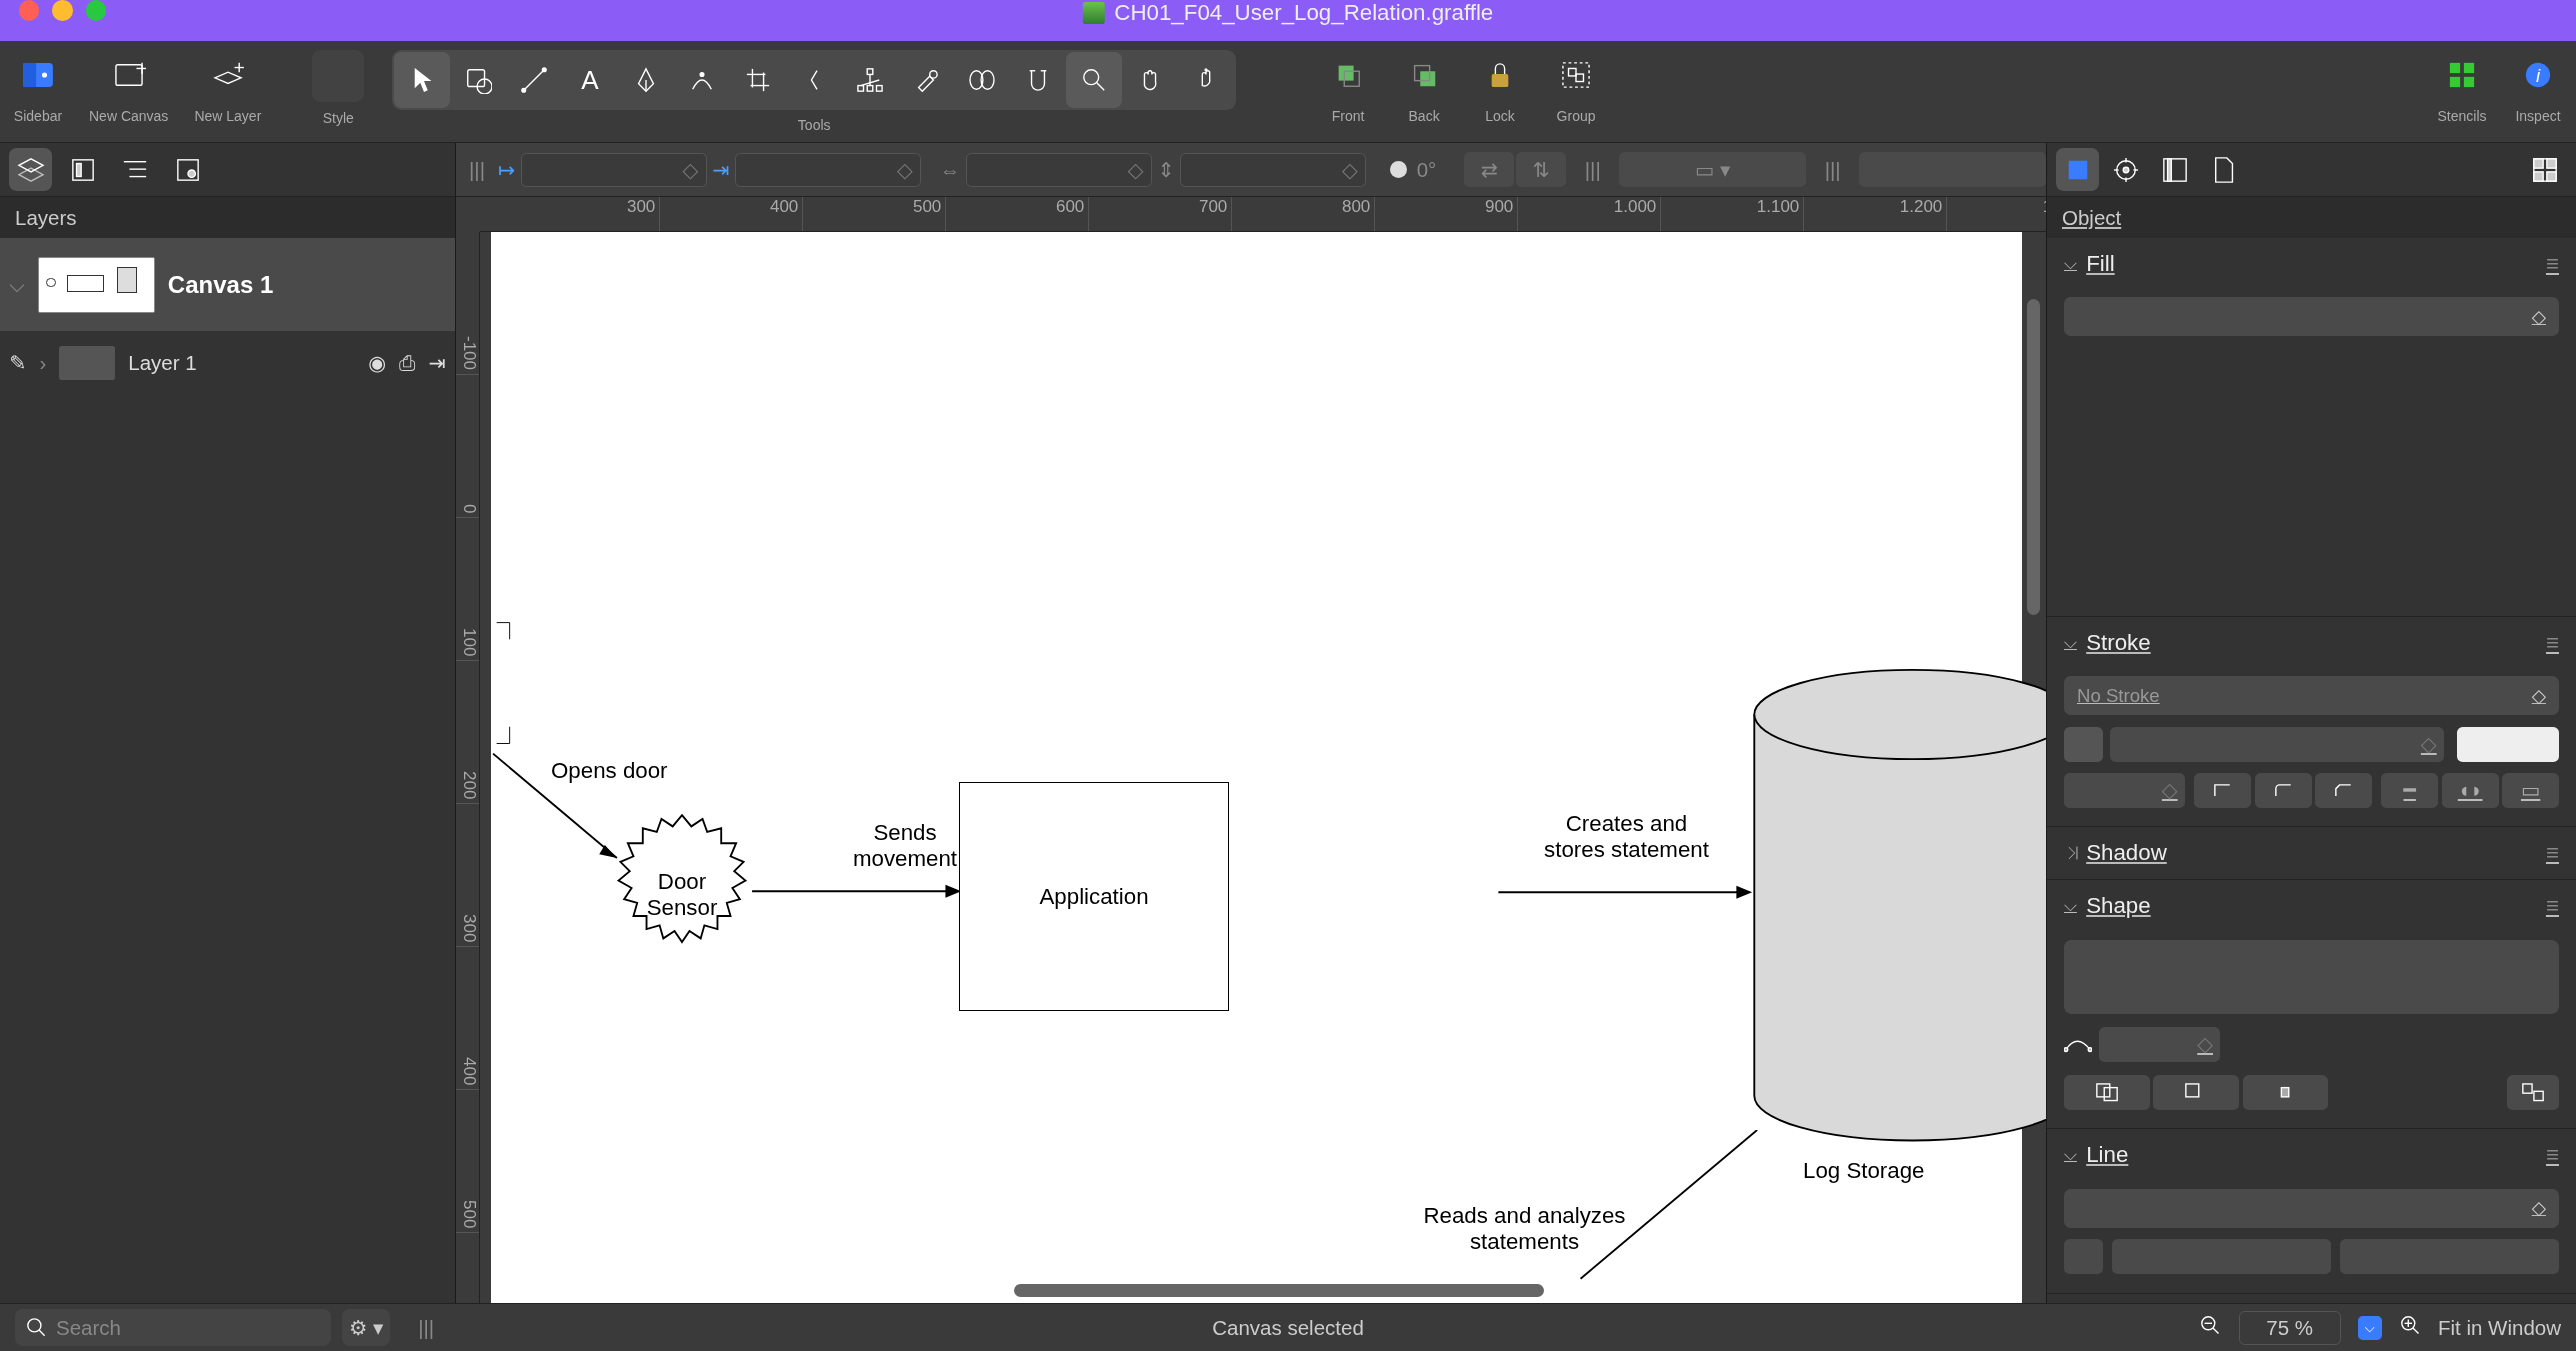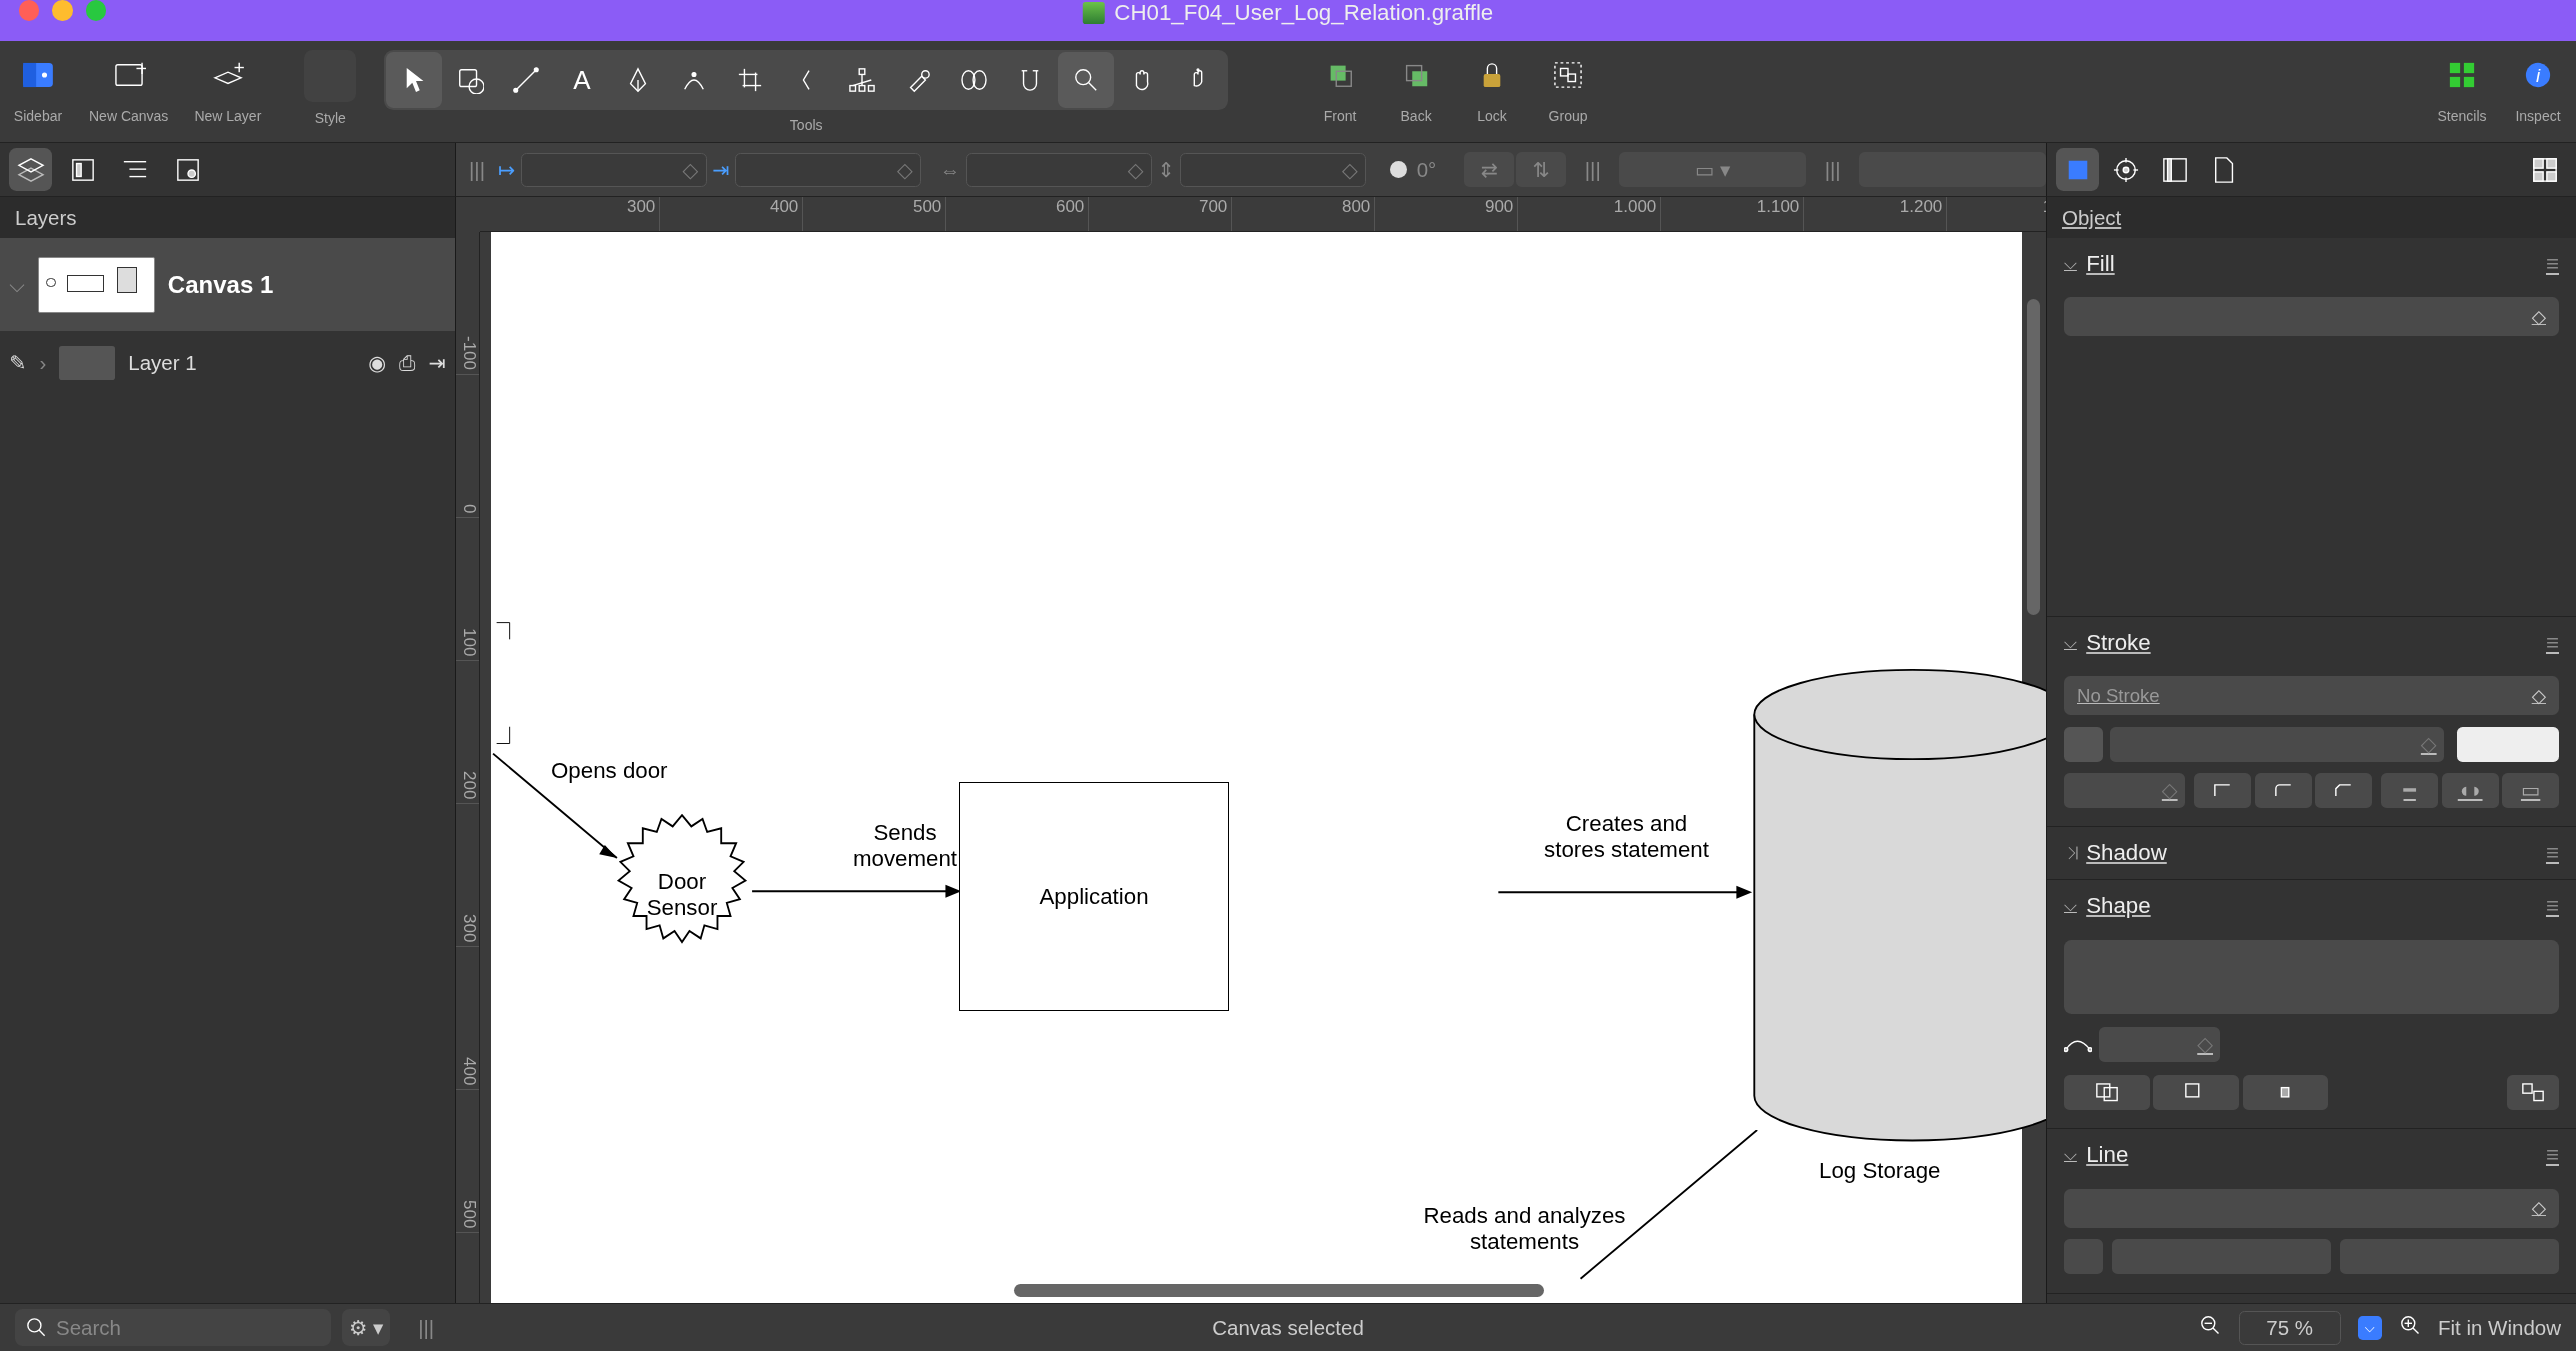--- a/index.html
+++ b/index.html
@@ -106,21 +106,21 @@
     <div class="tb-btn">
       <svg width="34" height="28" class="svg-icon" viewBox="0 0 36 30">
           <path d="M4 18 L18 12 L32 18 L18 24 Z"></path>
           <line x1="30" y1="2" x2="30" y2="12"></line>
           <line x1="25" y1="7" x2="35" y2="7"></line>
         </svg>
     </div>
     <div class="tb-label">New Layer</div>
   </div>
   <div class="tb-sep"></div>
-  <div class="tb-group" style="margin-left:2px;">
+  <div class="tb-group" style="margin-left:10px;">
     <div class="tb-btns">
       <div class="tb-btn" style="background:#4a4a4a;border-radius:8.4px;opacity:.5;"></div>
     </div>
     <div class="tb-label">Style</div>
   </div>
   <div class="tb-sep"></div>
   <div class="tb-group">
     <div class="tool-cluster">
       <div class="tb-btn selected">
           <svg width="22.3" height="28" class="svg-icon" fill="#fff" viewBox="0 0 24 30">
@@ -483,21 +483,21 @@
         <svg style="position:absolute;left:1007px;top:651px;" width="261" height="18.6" viewBox="0 0 280 20">
             <line x1="0" y1="10" x2="258" y2="10" stroke="#000" stroke-width="2"></line>
             <polygon points="273,10 256,3 256,17" fill="#000"></polygon>
           </svg>
 
         <svg style="position:absolute;left:1254px;top:436px;" width="372" height="493" viewBox="0 0 400 530">
           <path d="M10 50 L10 460 A170 48 0 0 0 350 460 L350 50" fill="#d9d9d9" stroke="#000" stroke-width="2"></path>
           <ellipse cx="180" cy="50" rx="170" ry="48" fill="#d9d9d9" stroke="#000" stroke-width="2"></ellipse>
         </svg>
 
-        <div class="txt-label" style="left:1312px;top:926px;margin-left:16px;">Log Storage</div>
+        <div class="txt-label" style="left:1312px;top:926px;">Log Storage</div>
 
         <div class="txt-label" style="left:903px;top:971px;width:261px;white-space:pre-line;">Reads and analyzes
 statements</div>
         <svg style="position:absolute;left:1080px;top:898px;" width="205" height="158" viewBox="0 0 220 170">
             <line x1="200" y1="0" x2="10" y2="160" stroke="#000" stroke-width="2"></line>
           </svg>
       </div>
     </div>
     <div class="scrollbar-thumb-v"></div>
     <div class="scrollbar-thumb-h"></div>

